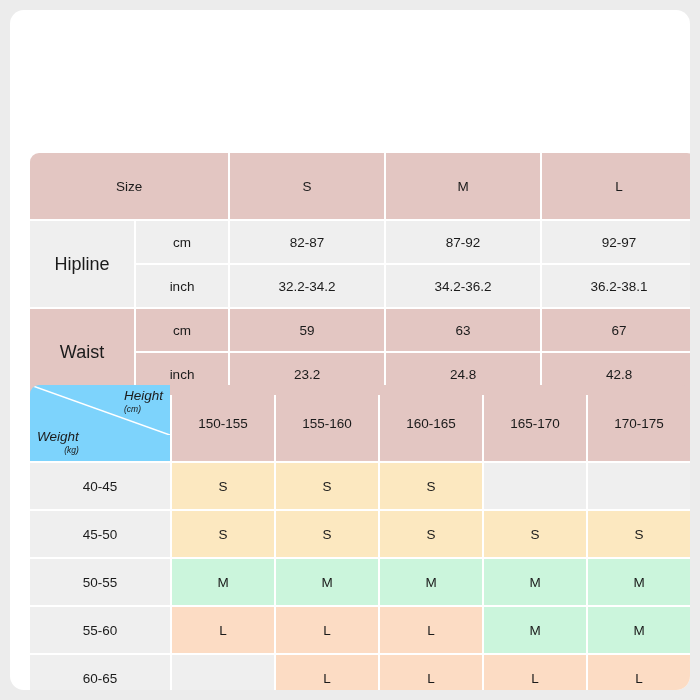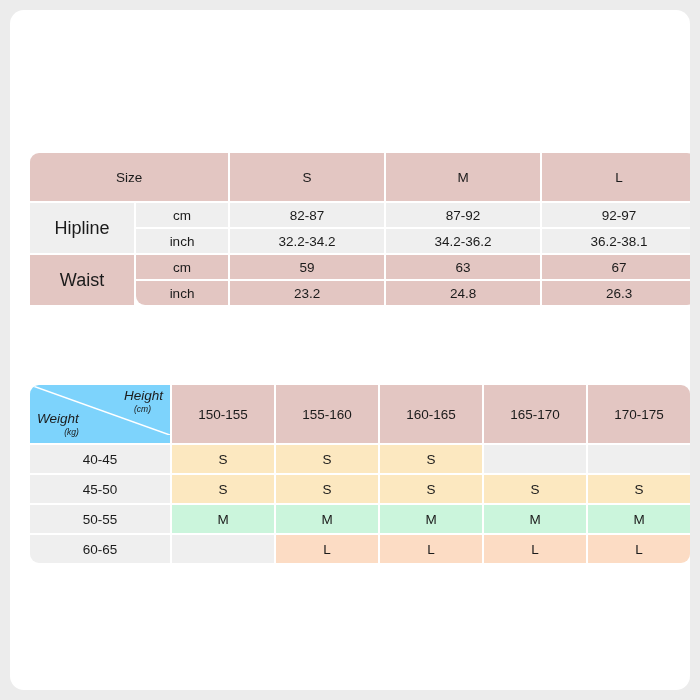--- a/index.html
+++ b/index.html
@@ -27,21 +27,21 @@
     overflow: hidden;
   }
 
   
   .sizetable {
     border-collapse: separate;
     border-spacing: 2px;
     table-layout: fixed;
   }
   .sizetable td {
-    padding: 4px;
+    padding: 13px;
     text-align: center;
     vertical-align: middle;
     font-size: 13px;
     color: #1b1b1b;
     height: 34px;
     overflow: hidden;
   }
 
   
   .c-pink   { background: #e3c6c2; }
@@ -94,21 +94,21 @@
     right: 7px;
     top: 3px;
     font-size: 13.5px;
     line-height: 15px;
     text-align: right;
     white-space: nowrap;
   }
   .diag-height .unit {
     font-size: 8.5px;
     display: block;
-    text-align: center;
+    text-align: left;
     margin-top: -1px;
     margin-right: 2px;
   }
   .diag-weight {
     position: absolute;
     left: 7px;
     bottom: 3px;
     font-size: 13.5px;
     line-height: 15px;
     text-align: left;
@@ -161,21 +161,21 @@
         <td class="c-pink grouplabel" rowspan="2">Waist</td>
         <td class="c-pink">cm</td>
         <td class="c-pink">59</td>
         <td class="c-pink">63</td>
         <td class="c-pink">67</td>
       </tr>
       <tr>
         <td class="c-pink rb-l">inch</td>
         <td class="c-pink">23.2</td>
         <td class="c-pink">24.8</td>
-        <td class="c-pink rb-r">26.3</td>
+        <td class="c-pink rb-r">42.8</td>
       </tr>
     </tbody>
   </table>
 
   <table id="table-recommend" class="sizetable">
     <colgroup>
       <col style="width:140px">
       <col style="width:102px">
         <col style="width:102px">
         <col style="width:102px">
@@ -224,20 +224,28 @@
 
       <tr>
         <td class="c-gray">50-55</td>
         <td class="c-green">M</td>
         <td class="c-green">M</td>
         <td class="c-green">M</td>
         <td class="c-green">M</td>
         <td class="c-green">M</td>
       </tr>
 
+      <tr>
+        <td class="c-gray">55-60</td>
+        <td class="c-peach">L</td>
+        <td class="c-peach">L</td>
+        <td class="c-peach">L</td>
+        <td class="c-green">M</td>
+        <td class="c-green">M</td>
+      </tr>
 
       <tr>
         <td class="c-gray rb-l">60-65</td>
         <td class="c-gray"></td>
         <td class="c-peach">L</td>
         <td class="c-peach">L</td>
         <td class="c-peach">L</td>
         <td class="c-peach rb-r">L</td>
       </tr>
     </tbody>

